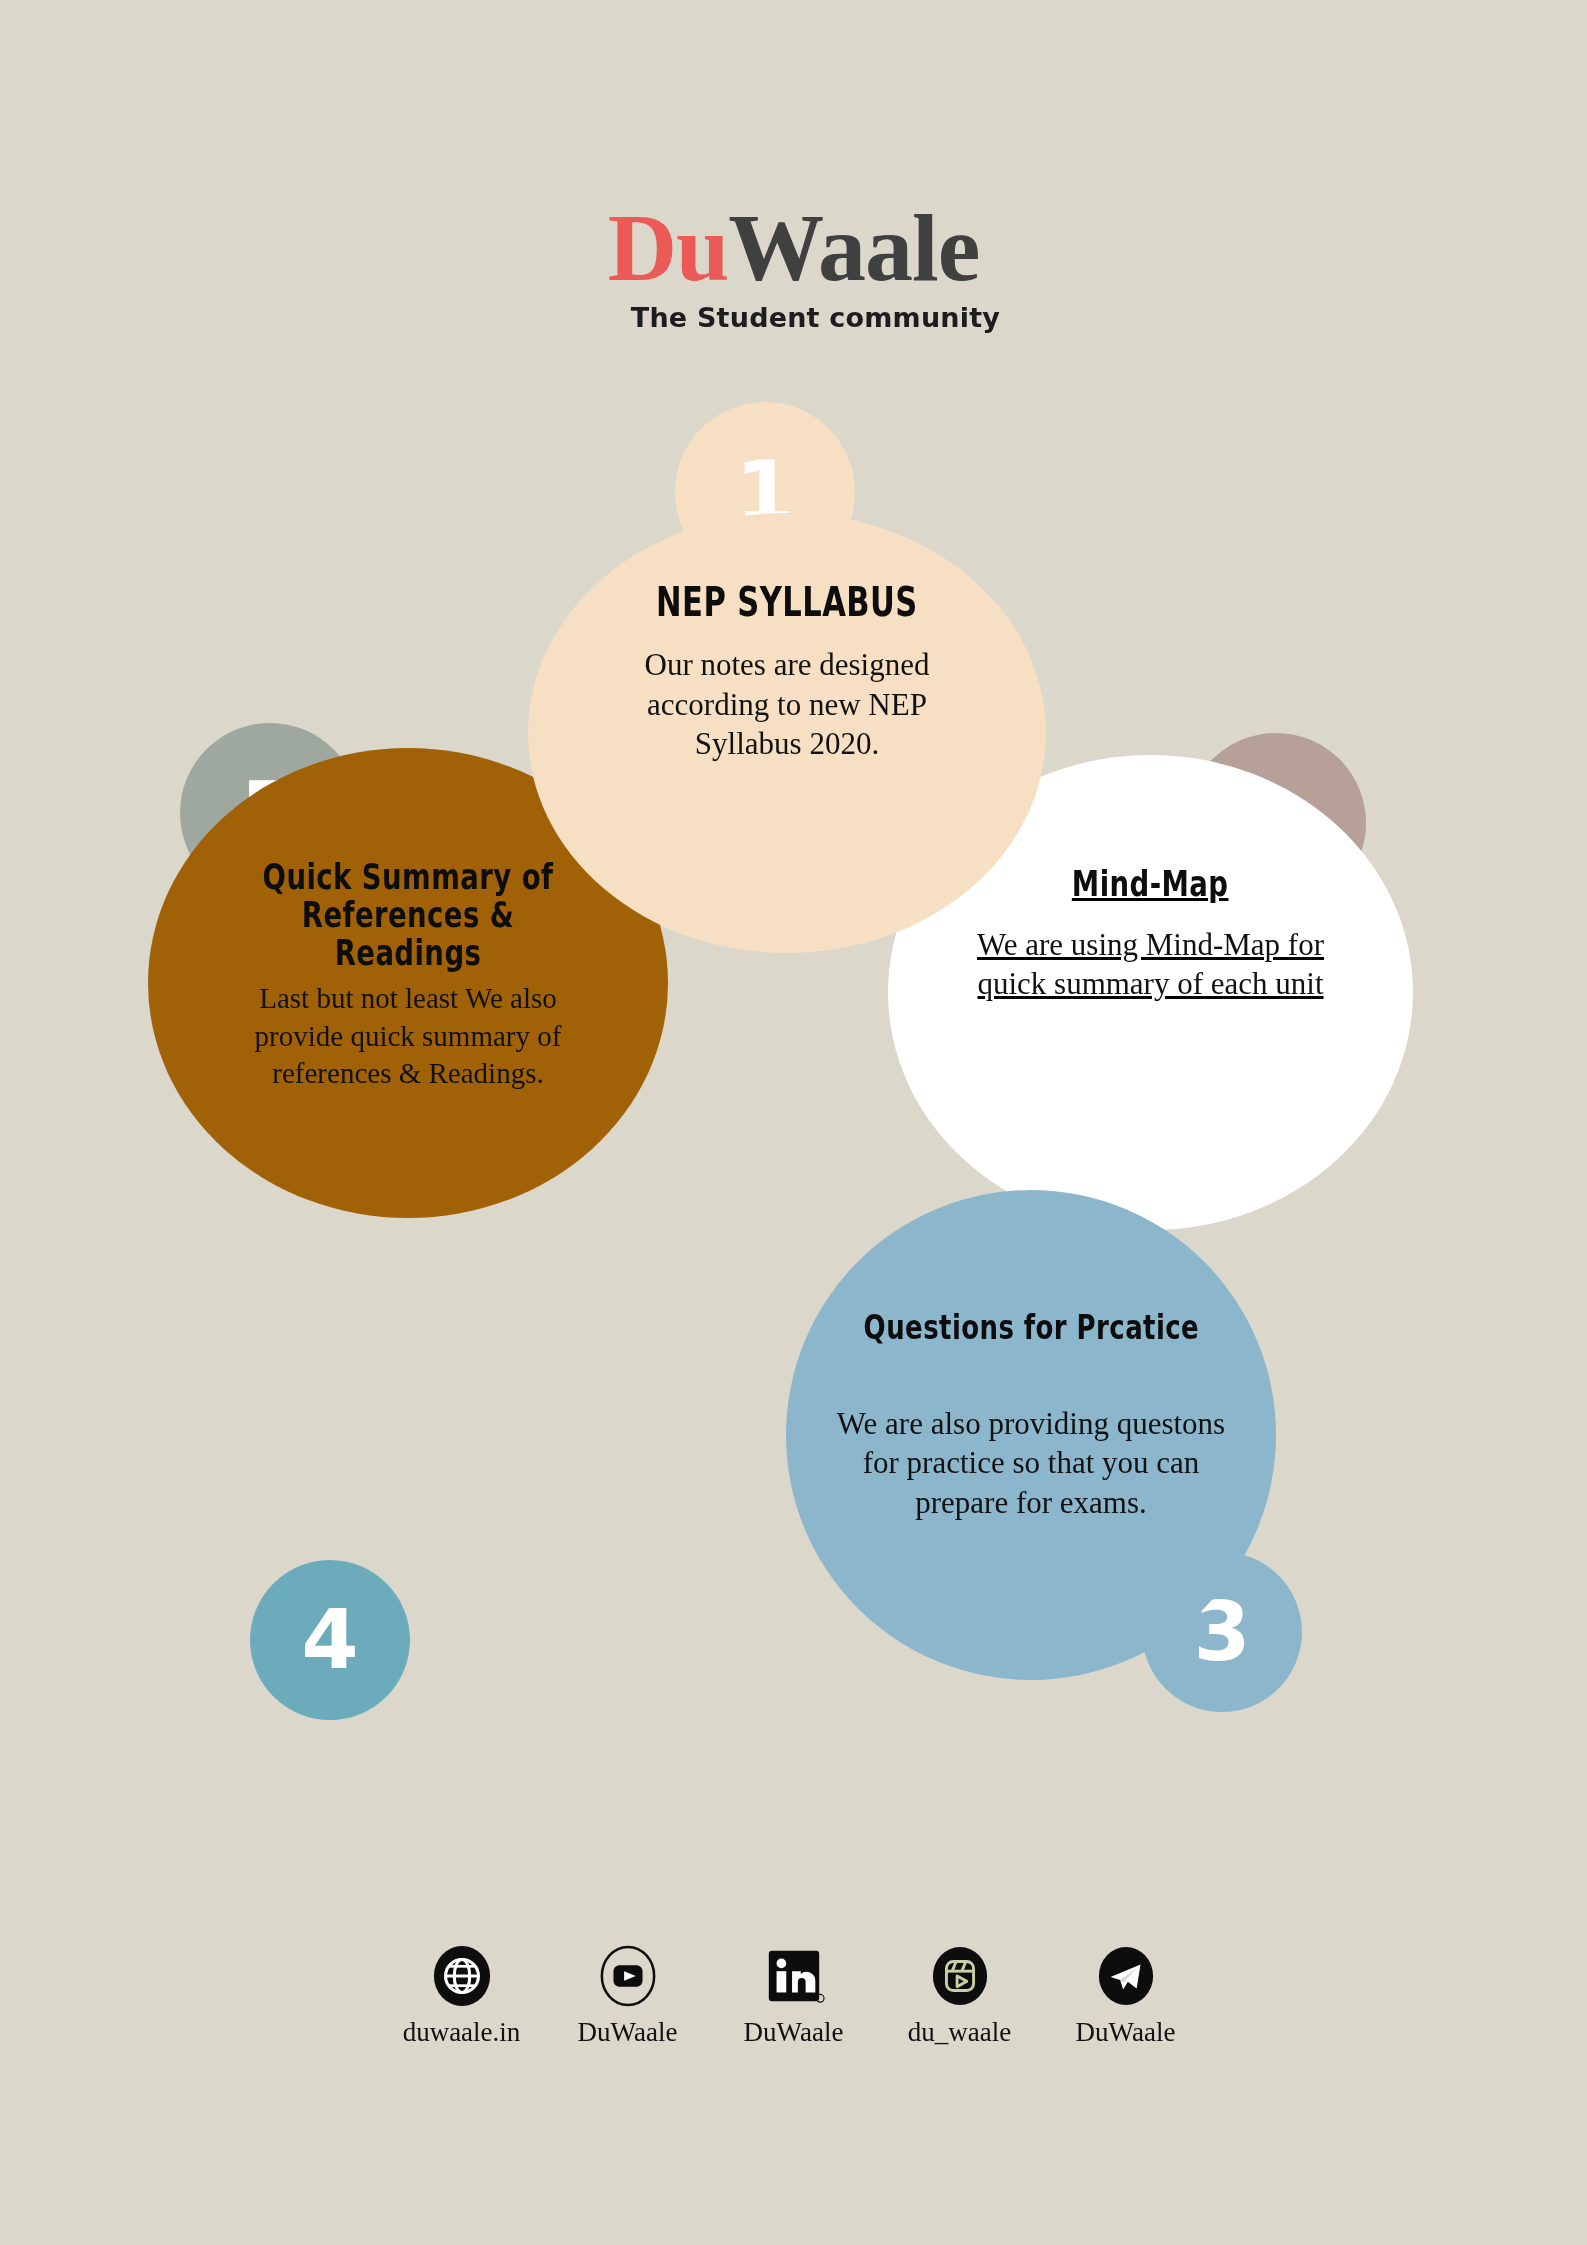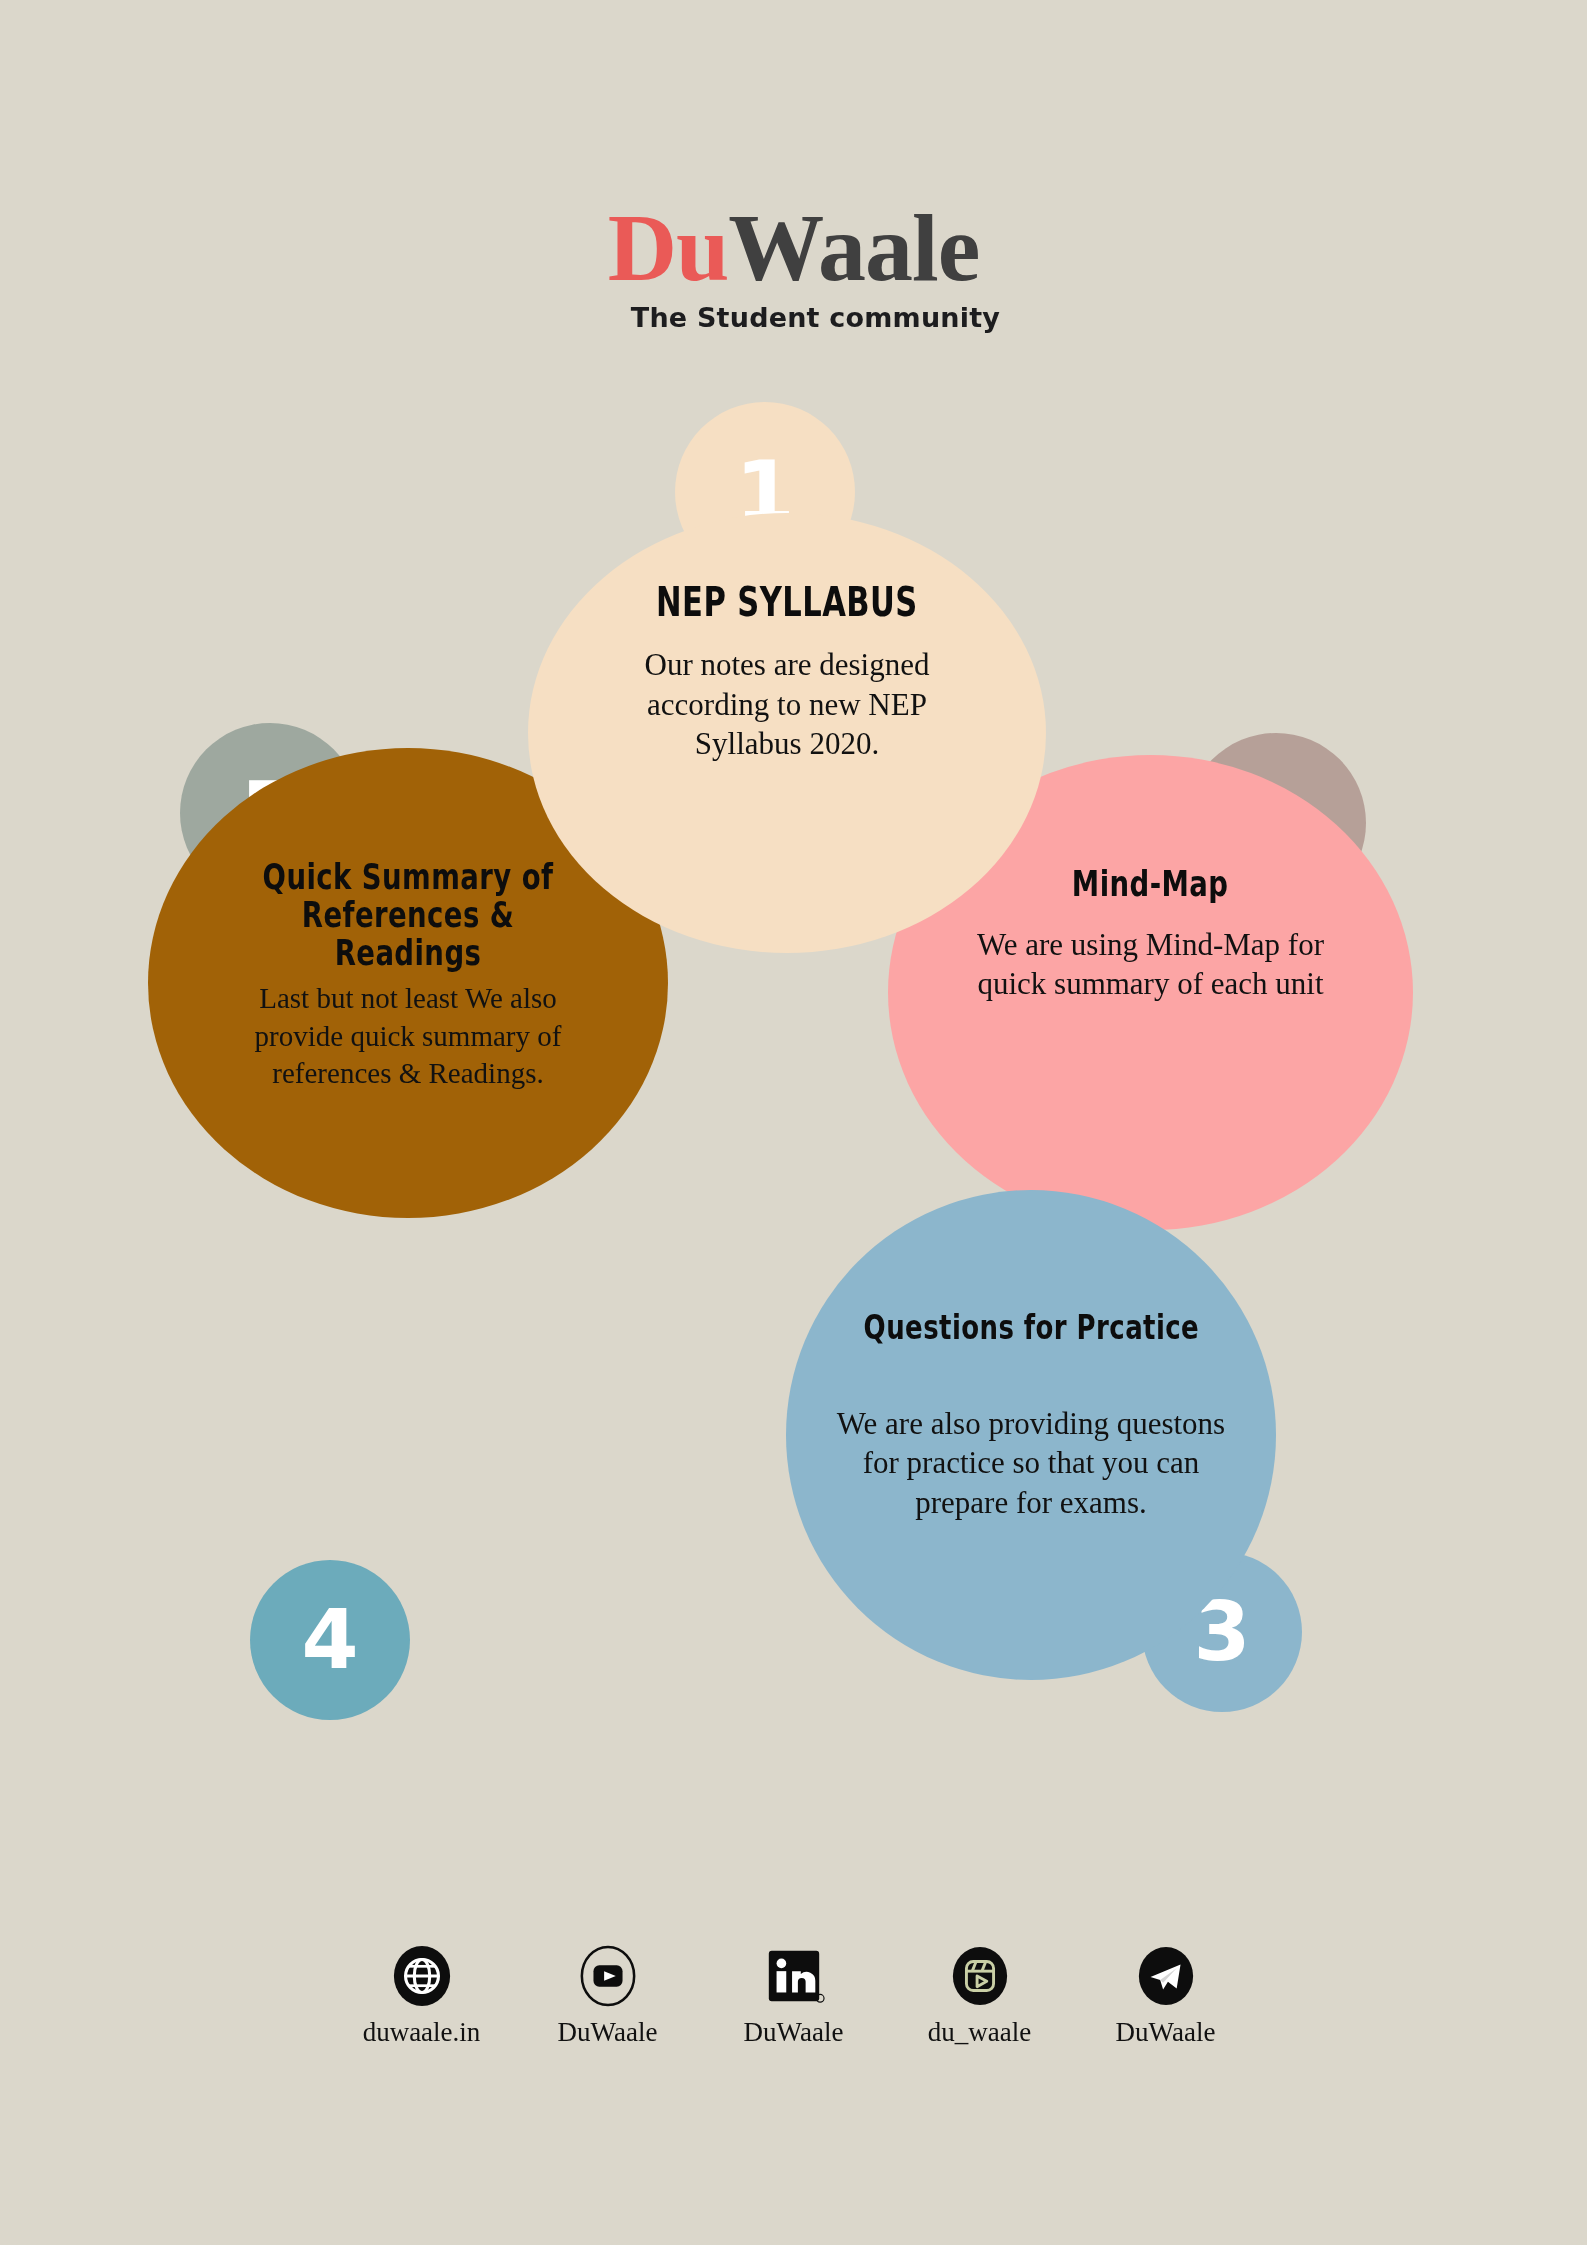--- a/index.html
+++ b/index.html
@@ -121,23 +121,24 @@
     font-size: 86px;
     z-index: 2;
   }
   #bubble5 .b-title { font-size: 36px; width: 430px; }
   #bubble5 .b-body  { font-size: 29px; width: 370px; margin-top: 9px; }
 
   
   #bubble2 {
     left: 888px; top: 755px;
     width: 525px; height: 475px;
-    background: #fca5a5;
+    background: #ffffff;
     z-index: 3;
     padding-top: 110px;
+    text-decoration: underline;
   }
   #badge2 {
     left: 1186px; top: 733px;
     width: 180px; height: 180px;
     background: #b6a098;
     font-size: 86px;
     z-index: 2;
   }
   #bubble2 .b-title { font-size: 36px; }
   #bubble2 .b-body  { font-size: 31px; width: 400px; margin-top: 22px; }
@@ -179,21 +180,21 @@
   #bubble3 .b-title { font-size: 34px; }
   #bubble3 .b-body  { font-size: 31px; width: 420px; margin-top: 18px; }
 
   
   #social {
     position: absolute;
     left: 0; top: 1945px;
     width: 1587px;
     display: flex;
     justify-content: center;
-    gap: 56px;
+    gap: 36px;
   }
   .social-item {
     display: flex;
     flex-direction: column;
     align-items: center;
     width: 130px;
   }
   .social-icon {
     width: 62px; height: 62px;
     display: flex; align-items: center; justify-content: center;

